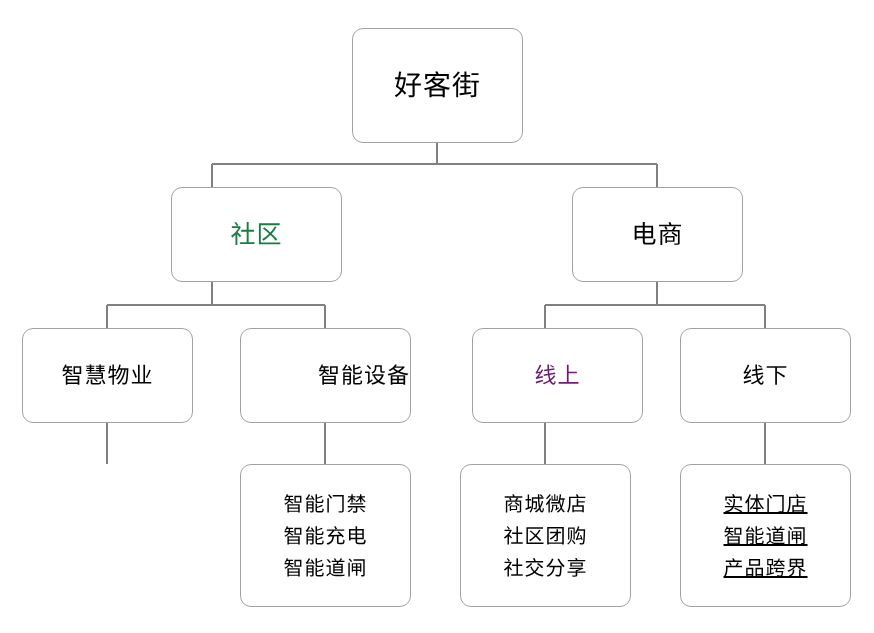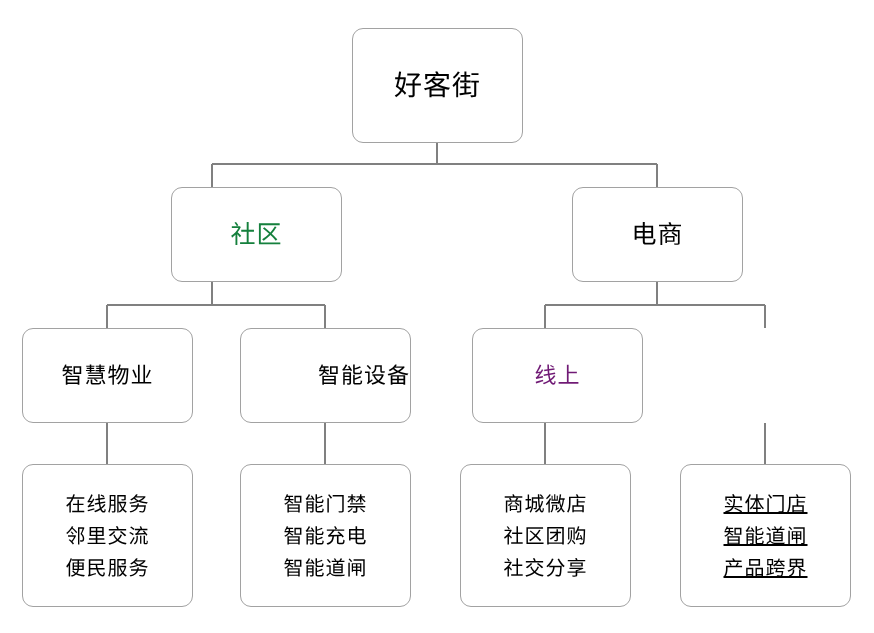--- a/index.html
+++ b/index.html
@@ -115,26 +115,24 @@
   </div>
 
   <div class="node node-l3" style="left: 240px; top: 328px; border-color: rgb(162, 162, 162); background-color: rgb(255, 255, 255); color: rgb(0, 0, 0); align-items: flex-end;">
     <span class="node-label">智能设备</span>
   </div>
 
   <div class="node node-l3" style="left: 472px; top: 328px; border-color: rgb(162, 162, 162); background-color: rgb(255, 255, 255); color: #701a75;">
     <span class="node-label">线上</span>
   </div>
 
+  <div class="node node-l3" style="left: 680px; top: 328px; border-color: rgb(162, 162, 162); background-color: rgb(255, 255, 255); color: rgb(0, 0, 0);">
+    <span class="node-label">线下</span>
+  </div>
 
-  <div class="node node-l4" style="left: 22px; top: 464px; border-color: rgb(162, 162, 162); background-color: rgb(255, 255, 255); color: rgb(0, 0, 0);">
-    <span class="node-label">在线服务</span>
-    <span class="node-label">邻里交流</span>
-    <span class="node-label">便民服务</span>
-  </div>
 
   <div class="node node-l4" style="left: 240px; top: 464px; border-color: rgb(162, 162, 162); background-color: rgb(255, 255, 255); color: rgb(0, 0, 0);">
     <span class="node-label">智能门禁</span>
     <span class="node-label">智能充电</span>
     <span class="node-label">智能道闸</span>
   </div>
 
   <div class="node node-l4" style="left: 460px; top: 464px; border-color: rgb(162, 162, 162); background-color: rgb(255, 255, 255); color: rgb(0, 0, 0);">
     <span class="node-label">商城微店</span>
     <span class="node-label">社区团购</span>

